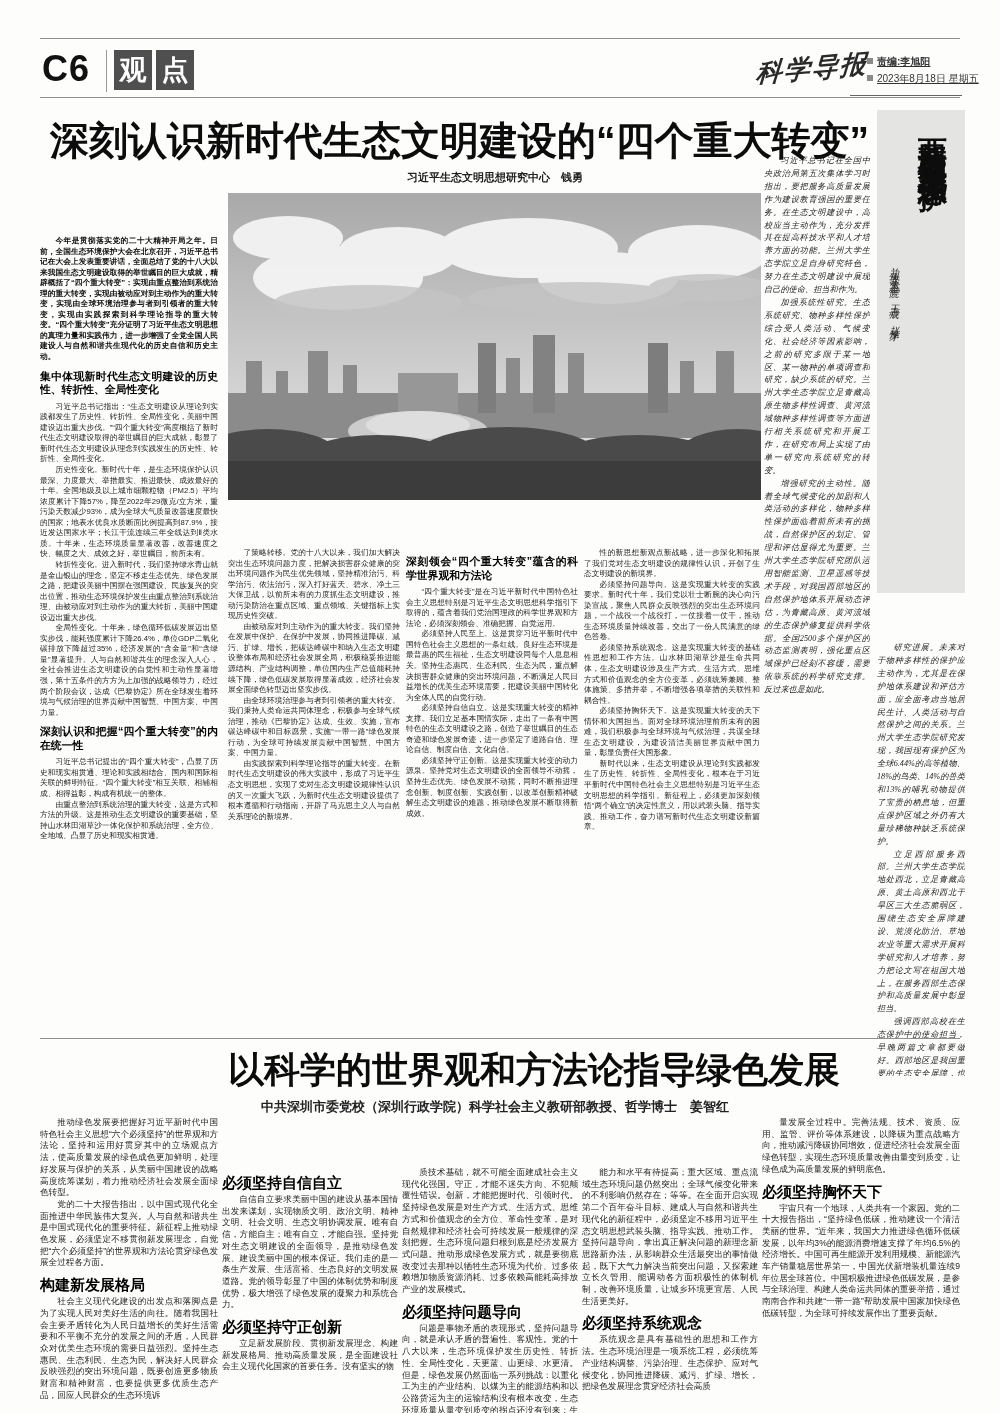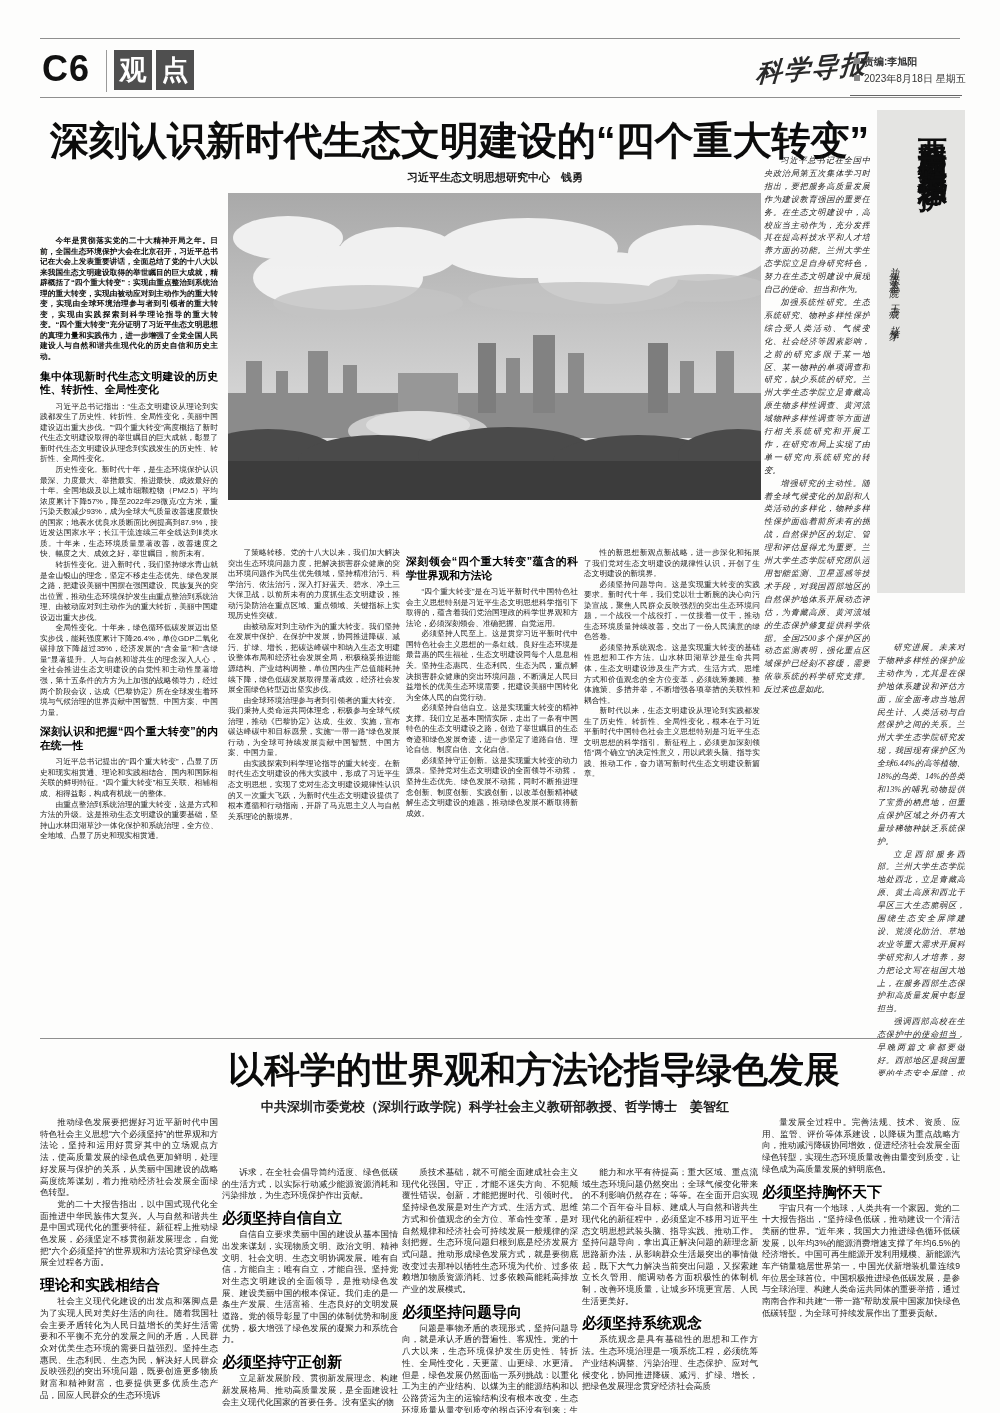--- a/index.html
+++ b/index.html
@@ -10,21 +10,21 @@
   
   .pageno{position:absolute;left:42px;top:48px;font-size:36px;font-weight:bold;letter-spacing:1px;color:#111;}
   .hdiv{position:absolute;left:106px;top:50px;width:1px;height:42px;background:#9a9a9a;}
   .secboxes{position:absolute;left:114px;top:50px;display:flex;gap:4px;}
   .secboxes .sb{width:38px;height:40px;background:#4f4f4f;color:#fff;font-weight:bold;
       font-size:27px;display:flex;align-items:center;justify-content:center;}
   .logo{position:absolute;left:756px;top:52px;width:90px;font-family:"Liberation Serif","DejaVu Serif",serif;
       font-style:italic;font-weight:bold;font-size:26px;letter-spacing:2px;color:#2a2a2a;
       transform:rotate(-5deg) skewX(-9deg);white-space:nowrap;}
   .pubinfo{position:absolute;left:850px;top:52px;width:112px;border-bottom:1px solid #666;padding-bottom:6px;}
-  .pubinfo .row{font-size:10px;color:#333;margin:3px 4px;white-space:nowrap;}
+  .pubinfo .row{font-size:10px;color:#333;margin:3px 17px;white-space:nowrap;text-decoration:underline;}
   .pubinfo .row.b{font-weight:bold;}
   .sq{display:inline-block;width:6px;height:6px;background:#8a8a8a;margin-right:4px;vertical-align:1px;}
   
   .main-title{position:absolute;left:50px;top:114px;width:712px;text-align:center;
       font-size:39px;font-weight:900;color:#0c0c0c;letter-spacing:0px;white-space:nowrap;}
   .main-byline{position:absolute;left:228px;top:170px;width:534px;text-align:center;
       font-size:11px;font-weight:bold;color:#222;}
   .photo{position:absolute;left:228px;top:193px;width:533px;height:307px;overflow:hidden;background:#cfcfcf;}
   .col{position:absolute;text-align:justify;overflow:hidden;color:#242424;margin-top:41px;}
   .mcol{top:195px;font-size:7.7px;line-height:10.55px;}
@@ -143,20 +143,21 @@
     <div class="blk-h">深刻领会“四个重大转变”蕴含的科学世界观和方法论</div>
     <div class="blk-p">“四个重大转变”是在习近平新时代中国特色社会主义思想特别是习近平生态文明思想科学指引下取得的，蕴含着我们党治国理政的科学世界观和方法论，必须深刻领会、准确把握、自觉运用。</div>
     <div class="blk-p">必须坚持人民至上。这是贯穿习近平新时代中国特色社会主义思想的一条红线。良好生态环境是最普惠的民生福祉，生态文明建设同每个人息息相关。坚持生态惠民、生态利民、生态为民，重点解决损害群众健康的突出环境问题，不断满足人民日益增长的优美生态环境需要，把建设美丽中国转化为全体人民的自觉行动。</div>
     <div class="blk-p">必须坚持自信自立。这是实现重大转变的精神支撑。我们立足基本国情实际，走出了一条有中国特色的生态文明建设之路，创造了举世瞩目的生态奇迹和绿色发展奇迹，进一步坚定了道路自信、理论自信、制度自信、文化自信。</div>
     <div class="blk-p">必须坚持守正创新。这是实现重大转变的动力源泉。坚持党对生态文明建设的全面领导不动摇，坚持生态优先、绿色发展不动摇，同时不断推进理念创新、制度创新、实践创新，以改革创新精神破解生态文明建设的难题，推动绿色发展不断取得新成效。</div>
   </div>
 <div class="col mcol" style="left:584px;top:507px;width:176px;height:530px">
     <div class="blk-p">性的新思想新观点新战略，进一步深化和拓展了我们党对生态文明建设的规律性认识，开创了生态文明建设的新境界。</div>
     <div class="blk-p">必须坚持问题导向。这是实现重大转变的实践要求。新时代十年，我们党以壮士断腕的决心向污染宣战，聚焦人民群众反映强烈的突出生态环境问题，一个战役一个战役打，一仗接着一仗干，推动生态环境质量持续改善，交出了一份人民满意的绿色答卷。</div>
     <div class="blk-p">必须坚持系统观念。这是实现重大转变的基础性思想和工作方法。山水林田湖草沙是生命共同体，生态文明建设涉及生产方式、生活方式、思维方式和价值观念的全方位变革，必须统筹兼顾、整体施策、多措并举，不断增强各项举措的关联性和耦合性。</div>
+    <div class="blk-p">必须坚持胸怀天下。这是实现重大转变的天下情怀和大国担当。面对全球环境治理前所未有的困难，我们积极参与全球环境与气候治理，共谋全球生态文明建设，为建设清洁美丽世界贡献中国力量，彰显负责任大国形象。</div>
     <div class="blk-p">新时代以来，生态文明建设从理论到实践都发生了历史性、转折性、全局性变化，根本在于习近平新时代中国特色社会主义思想特别是习近平生态文明思想的科学指引。新征程上，必须更加深刻领悟“两个确立”的决定性意义，用以武装头脑、指导实践、推动工作，奋力谱写新时代生态文明建设新篇章。</div>
   </div>
 
 <div class="col scol" style="left:764px;top:114px;width:106px;height:922px">
     <div class="blk-p">习近平总书记在全国中央政治局第五次集体学习时指出，要把服务高质量发展作为建设教育强国的重要任务。在生态文明建设中，高校应当主动作为，充分发挥其在提高科技水平和人才培养方面的功能。兰州大学生态学院立足自身研究特色，努力在生态文明建设中展现自己的使命、担当和作为。</div>
     <div class="blk-p">加强系统性研究。生态系统研究、物种多样性保护综合受人类活动、气候变化、社会经济等因素影响，之前的研究多限于某一地区、某一物种的单项调查和研究，缺少系统的研究。兰州大学生态学院立足青藏高原生物多样性调查、黄河流域物种多样性调查等方面进行相关系统研究和开展工作，在研究布局上实现了由单一研究向系统研究的转变。</div>
     <div class="blk-p">增强研究的主动性。随着全球气候变化的加剧和人类活动的多样化，物种多样性保护面临着前所未有的挑战，自然保护区的划定、管理和评估显得尤为重要。兰州大学生态学院研究团队运用智能监测、卫星遥感等技术手段，对我国西部地区的自然保护地体系开展动态评估，为青藏高原、黄河流域的生态保护修复提供科学依据。全国2500多个保护区的动态监测表明，强化重点区域保护已经刻不容缓，需要依靠系统的科学研究支撑。反过来也是如此。</div>
   </div>
 <div class="sideblock">
   <div class="side-title">西部高校如何更好地参与生态保护</div>
@@ -169,25 +170,24 @@
   </div>
 
 <div class="rule" style="top:1038px"></div>
 
 <div class="bottom-title">以科学的世界观和方法论指导绿色发展</div>
 <div class="bottom-byline">中共深圳市委党校（深圳行政学院）科学社会主义教研部教授、哲学博士　姜智红</div>
 
 <div class="col bcol" style="left:40px;top:1076px;width:178px;height:332px">
     <div class="blk-p">推动绿色发展要把握好习近平新时代中国特色社会主义思想“六个必须坚持”的世界观和方法论，坚持和运用好贯穿其中的立场观点方法，使高质量发展的绿色成色更加鲜明，处理好发展与保护的关系，从美丽中国建设的战略高度统筹谋划，着力推动经济社会发展全面绿色转型。</div>
     <div class="blk-p">党的二十大报告指出，以中国式现代化全面推进中华民族伟大复兴。人与自然和谐共生是中国式现代化的重要特征。新征程上推动绿色发展，必须坚定不移贯彻新发展理念，自觉把“六个必须坚持”的世界观和方法论贯穿绿色发展全过程各方面。</div>
-    <div class="blk-h">理论和实践相结合</div>
+    <div class="blk-h">构建新发展格局</div>
     <div class="blk-p">社会主义现代化建设的出发点和落脚点是为了实现人民对美好生活的向往。随着我国社会主要矛盾转化为人民日益增长的美好生活需要和不平衡不充分的发展之间的矛盾，人民群众对优美生态环境的需要日益强烈。坚持生态惠民、生态利民、生态为民，解决好人民群众反映强烈的突出环境问题，既要创造更多物质财富和精神财富，也要提供更多优质生态产品，回应人民群众的生态环境诉</div>
   </div>
 <div class="col bcol" style="left:222px;top:1126px;width:176px;height:282px">
-    <div class="blk-p">诉求，在全社会倡导简约适度、绿色低碳的生活方式，以实际行动减少能源资源消耗和污染排放，为生态环境保护作出贡献。</div>
     <div class="blk-h">必须坚持自信自立</div>
     <div class="blk-p">自信自立要求美丽中国的建设从基本国情出发来谋划，实现物质文明、政治文明、精神文明、社会文明、生态文明协调发展。唯有自信，方能自主；唯有自立，才能自强。坚持党对生态文明建设的全面领导，是推动绿色发展、建设美丽中国的根本保证。我们走的是一条生产发展、生活富裕、生态良好的文明发展道路。党的领导彰显了中国的体制优势和制度优势，极大增强了绿色发展的凝聚力和系统合力。</div>
     <div class="blk-h">必须坚持守正创新</div>
     <div class="blk-p">立足新发展阶段、贯彻新发展理念、构建新发展格局、推动高质量发展，是全面建设社会主义现代化国家的首要任务。没有坚实的物</div>
   </div>
 <div class="col bcol" style="left:402px;top:1126px;width:176px;height:282px">
     <div class="blk-p">质技术基础，就不可能全面建成社会主义现代化强国。守正，才能不迷失方向、不犯颠覆性错误。创新，才能把握时代、引领时代。坚持绿色发展是对生产方式、生活方式、思维方式和价值观念的全方位、革命性变革，是对自然规律和经济社会可持续发展一般规律的深刻把握。生态环境问题归根到底是经济发展方式问题。推动形成绿色发展方式，就是要彻底改变过去那种以牺牲生态环境为代价、过多依赖增加物质资源消耗、过多依赖高能耗高排放产业的发展模式。</div>
     <div class="blk-h">必须坚持问题导向</div>
     <div class="blk-p">问题是事物矛盾的表现形式，坚持问题导向，就是承认矛盾的普遍性、客观性。党的十八大以来，生态环境保护发生历史性、转折性、全局性变化，天更蓝、山更绿、水更清。但是，绿色发展仍然面临一系列挑战：以重化工为主的产业结构、以煤为主的能源结构和以公路货运为主的运输结构没有根本改变，生态环境质量从量变到质变的拐点还没有到来；生态环境治理</div>
   </div>

